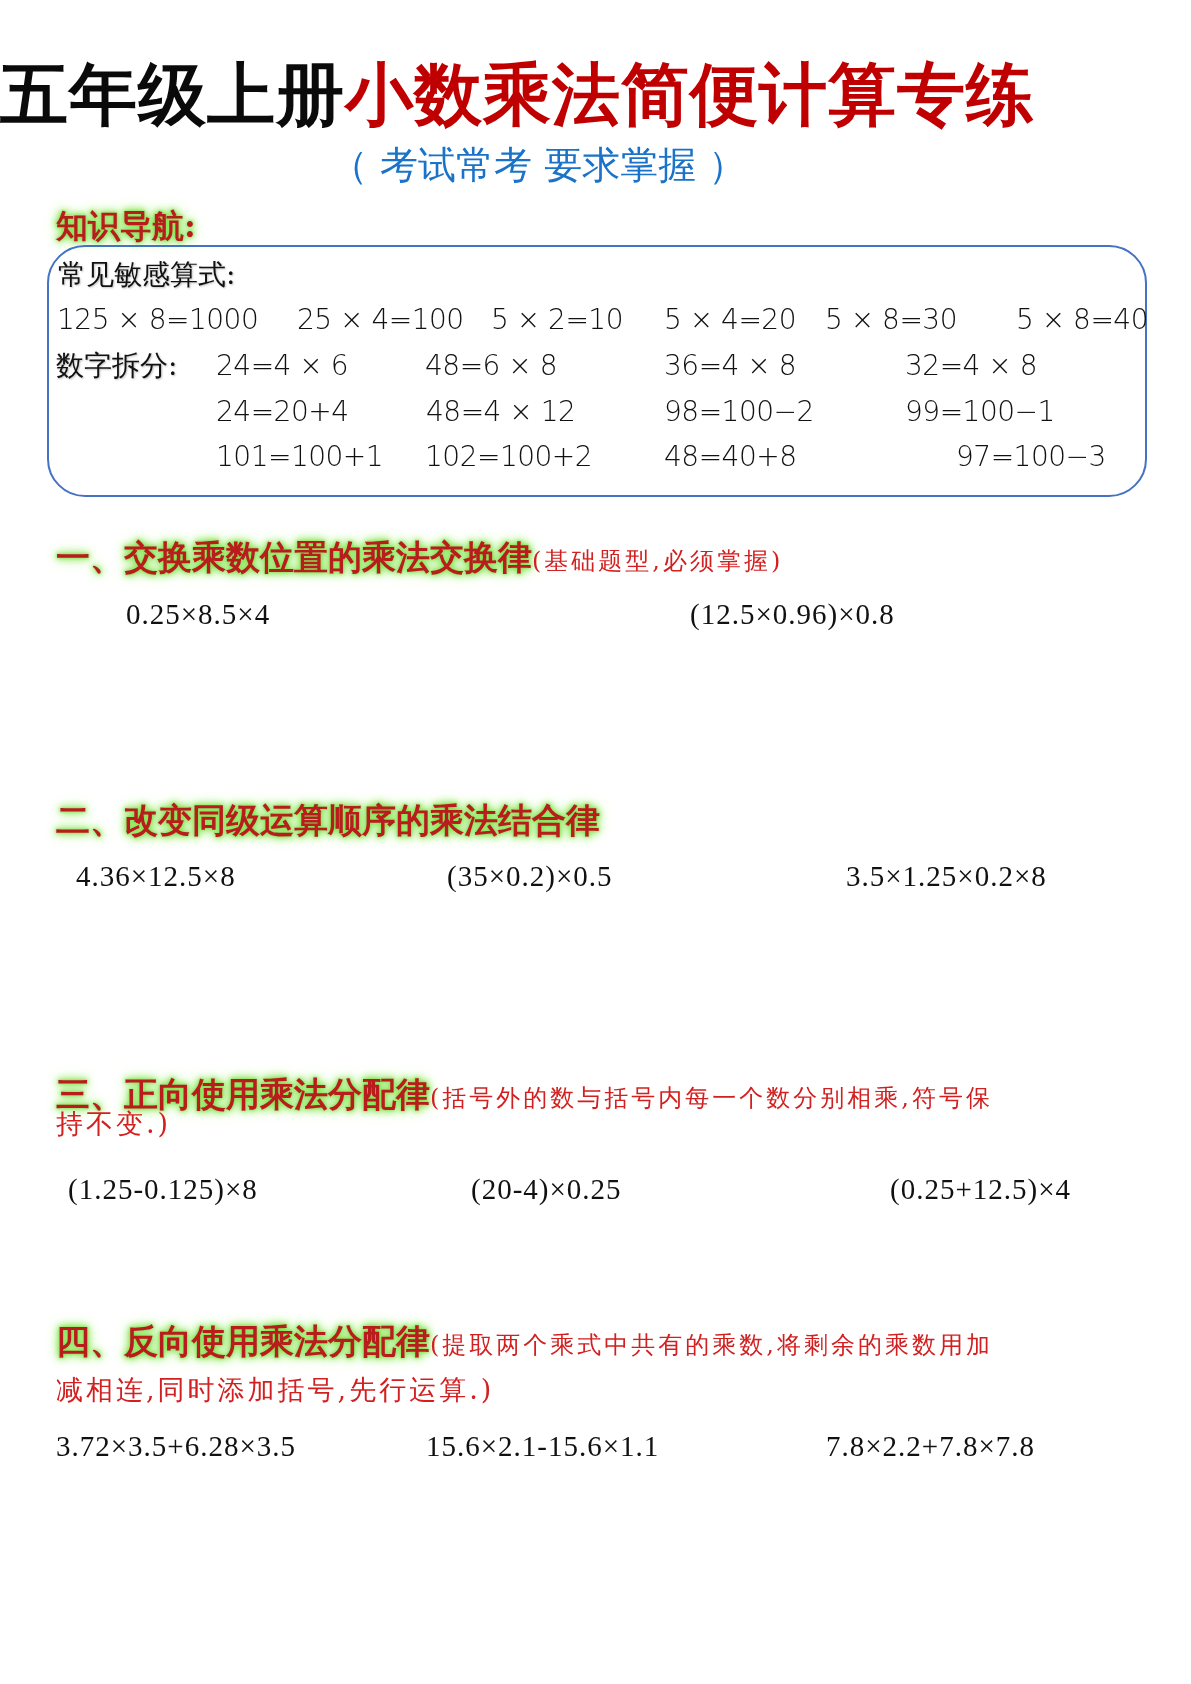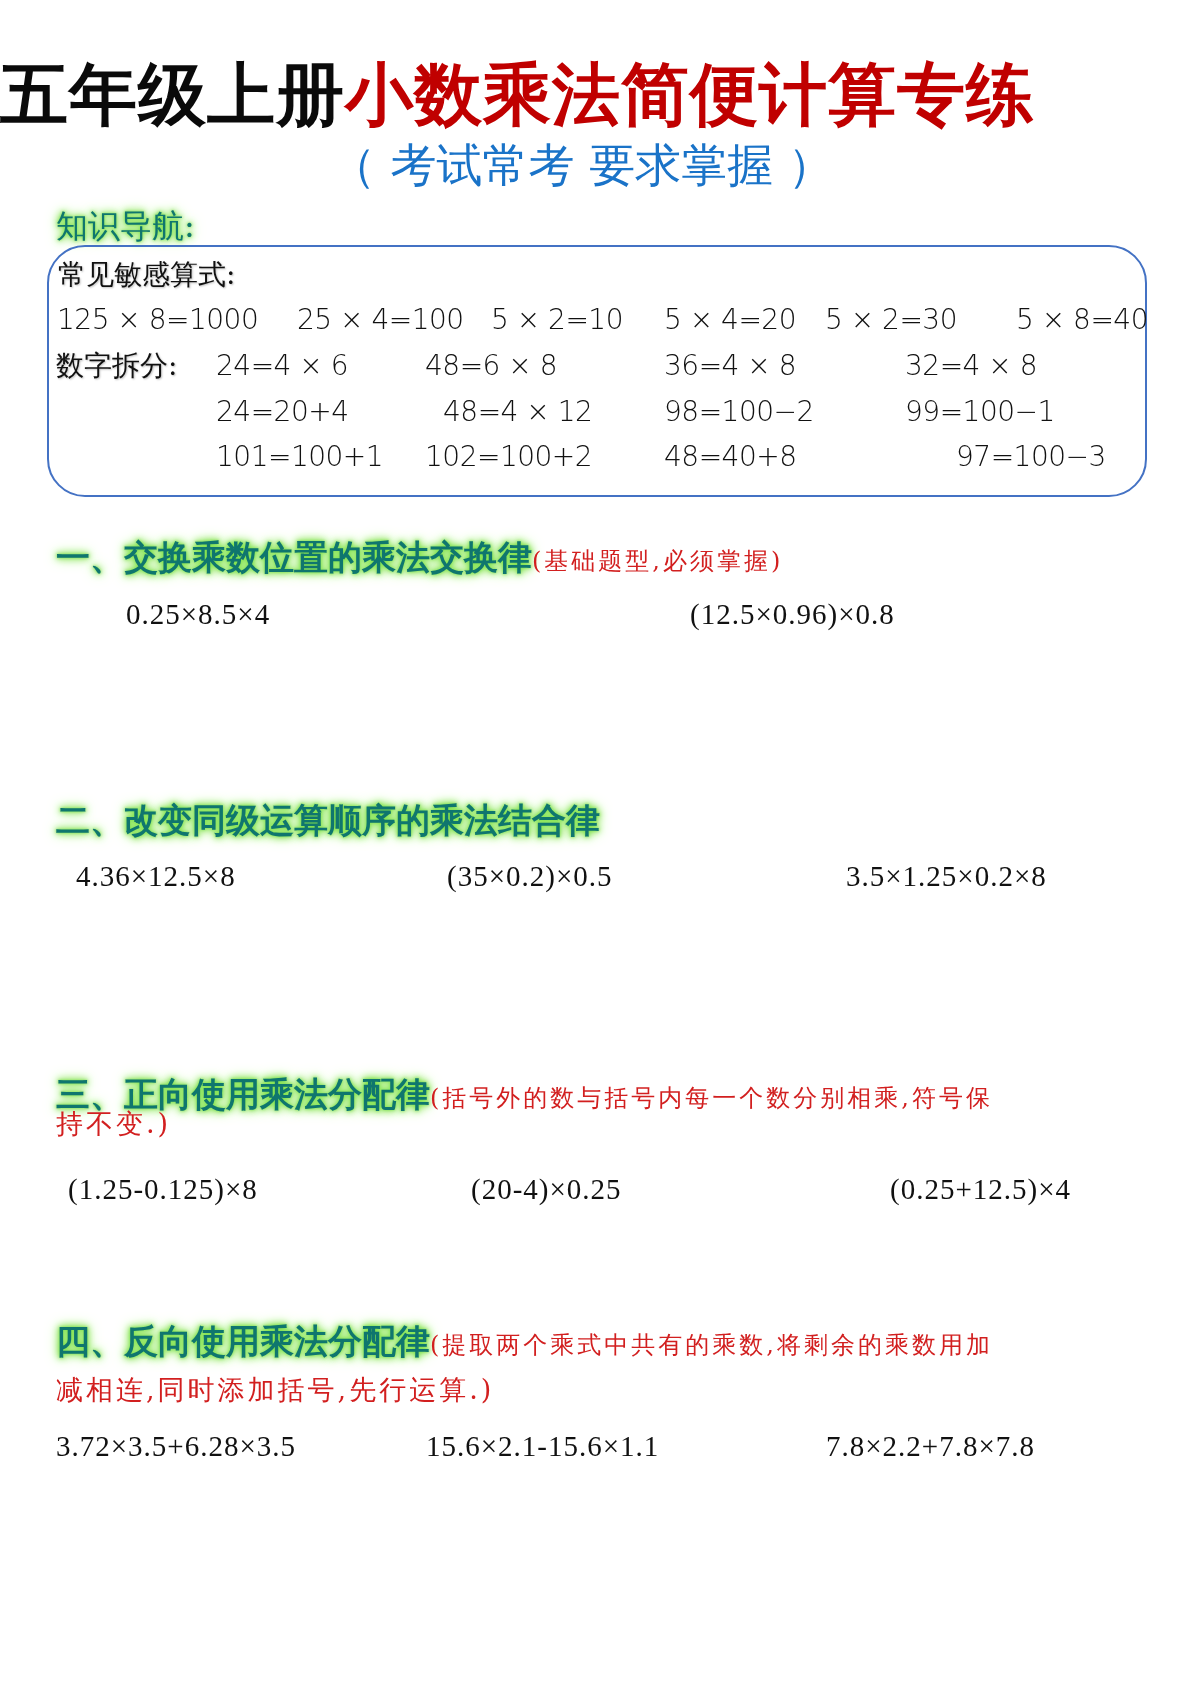--- a/index.html
+++ b/index.html
@@ -5,24 +5,24 @@
   html, body { margin: 0; padding: 0; background: #ffffff; }
   body { width: 1191px; height: 1684px; position: relative; overflow: hidden;
          font-family: "DejaVu Serif", "Liberation Serif", serif; color: #111; }
 
   .title { position: absolute; left: 0; top: 50px; width: 1021px; text-align: center;
            font-size: 68px; font-weight: 900; letter-spacing: 1px; line-height: 90px;
            font-family: "DejaVu Sans", "Liberation Sans", sans-serif; white-space: nowrap; }
   .title .black { color: #0a0a0a; }
   .title .red { color: #c00000; }
 
-  .subtitle { position: absolute; left: 330px; top: 140px; font-size: 46px; color: #1a73c8;
+  .subtitle { position: absolute; left: 330px; top: 140px; font-size: 38px; color: #1a73c8;
               font-family: "DejaVu Sans", "Liberation Sans", sans-serif; line-height: 50px; white-space: nowrap; }
 
-  .glow { color: #0f766e; text-shadow: 0 0 6px #7ee04a, 0 0 10px #8ee85a, 0 0 14px #a8f07a, 0 0 3px #6cd63a; }
+  .glow { color: #b91c1c; text-shadow: 0 0 6px #7ee04a, 0 0 10px #8ee85a, 0 0 14px #a8f07a, 0 0 3px #6cd63a; font-weight: bold; }
 
   .nav-label { position: absolute; left: 56px; top: 205px; font-size: 32px; line-height: 42px;
                font-family: "DejaVu Serif", serif; }
 
   .knowledge-box { position: absolute; left: 47px; top: 245px; width: 1100px; height: 252px;
                    border: 2px solid #4472c4; border-radius: 38px; box-sizing: border-box; }
 
   .kb-text { position: absolute; font-size: 28px; line-height: 36px; white-space: nowrap; color: #111; }
   .kb-label { font-family: "DejaVu Serif", serif; text-shadow: 1px 1px 2px rgba(0,0,0,0.25); }
   .kb-formula { font-family: "DejaVu Sans", "Liberation Sans", sans-serif; font-weight: 300; letter-spacing: -0.5px; }
@@ -47,32 +47,32 @@
 <div class="nav-label glow">知识导航:</div>
 
 <div class="knowledge-box"></div>
 
 <div class="kb-text kb-label" style="left:58px; top:257px;">常见敏感算式:</div>
 
 <div class="kb-text kb-formula" style="left:57px; top:302px;">125 × 8=1000</div>
 <div class="kb-text kb-formula" style="left:297px; top:302px;">25 × 4=100</div>
 <div class="kb-text kb-formula" style="left:491px; top:302px;">5 × 2=10</div>
 <div class="kb-text kb-formula" style="left:664px; top:302px;">5 × 4=20</div>
-<div class="kb-text kb-formula" style="left:825px; top:302px;">5 × 2=30</div>
+<div class="kb-text kb-formula" style="left:825px; top:302px;">5 × 8=30</div>
 <div class="kb-text kb-formula" style="left:1016px; top:302px;">5 × 8=40</div>
 
 <div class="kb-text kb-label" style="left:56px; top:348px;">数字拆分:</div>
 
 <div class="kb-text kb-formula" style="left:216px; top:348px;">24=4 × 6</div>
 <div class="kb-text kb-formula" style="left:425px; top:348px;">48=6 × 8</div>
 <div class="kb-text kb-formula" style="left:664px; top:348px;">36=4 × 8</div>
 <div class="kb-text kb-formula" style="left:905px; top:348px;">32=4 × 8</div>
 
 <div class="kb-text kb-formula" style="left:216px; top:394px;">24=20+4</div>
-<div class="kb-text kb-formula" style="left:443px; top:394px;">48=4 × 12</div>
+<div class="kb-text kb-formula" style="left:426px; top:394px;">48=4 × 12</div>
 <div class="kb-text kb-formula" style="left:664px; top:394px;">98=100−2</div>
 <div class="kb-text kb-formula" style="left:905px; top:394px;">99=100−1</div>
 
 <div class="kb-text kb-formula" style="left:216px; top:439px;">101=100+1</div>
 <div class="kb-text kb-formula" style="left:425px; top:439px;">102=100+2</div>
 <div class="kb-text kb-formula" style="left:664px; top:439px;">48=40+8</div>
 <div class="kb-text kb-formula" style="left:956px; top:439px;">97=100−3</div>
 
 <div class="section-title" style="top:534px;">
   <span class="glow">一、交换乘数位置的乘法交换律</span><span class="section-note">(基础题型,必须掌握)</span>

